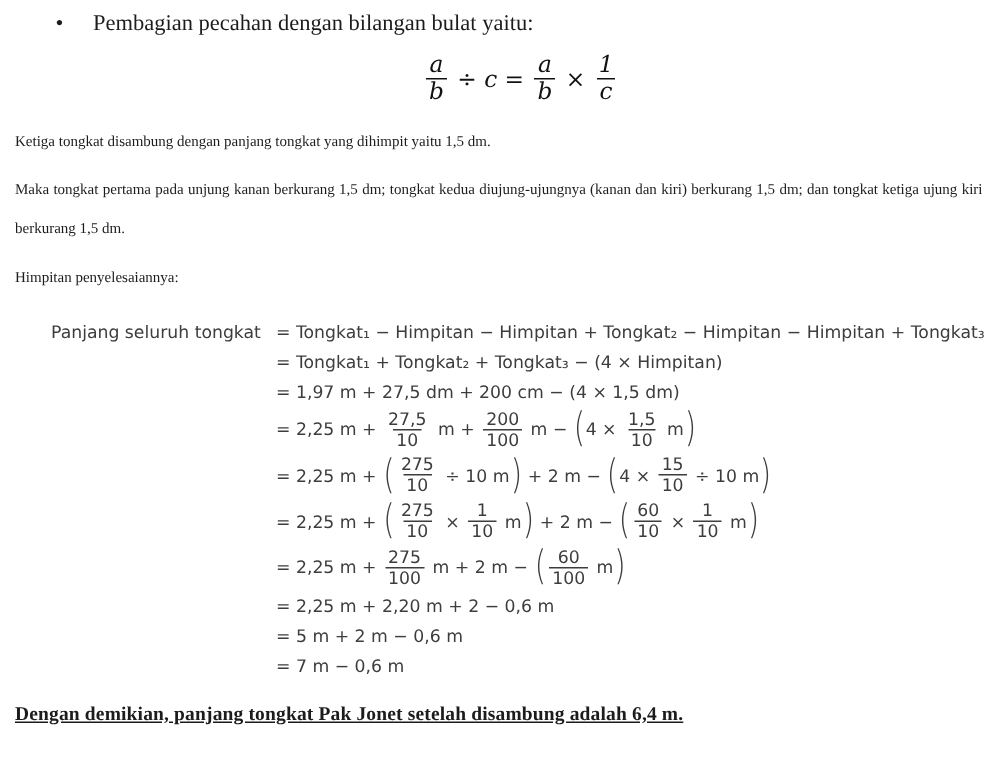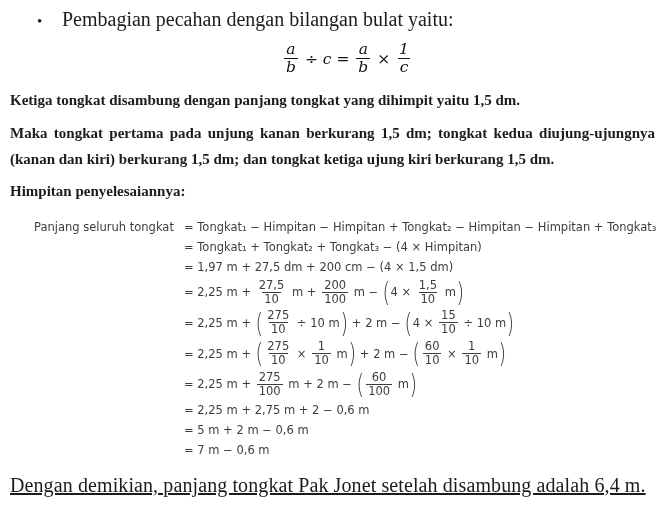--- a/index.html
+++ b/index.html
@@ -8,31 +8,31 @@
     font-family:"Liberation Serif", serif;
     color:#1c1c1c;
     overflow:hidden;
     position:relative;
   }
   .page{padding:6px 10px 0 10px;}
 
   
   .bullet-line{display:flex;align-items:baseline;margin-left:27px;margin-top:2px;}
   .bullet-marker{width:25px;font-size:15px;}
-  .bullet-text{font-size:20px;text-align:right;}
+  .bullet-text{font-size:15px;text-align:right;}
 
   
   .formula-row{text-align:center;margin:9px 0 10px 30px;}
   .formula{
     display:inline-flex;align-items:center;white-space:pre;
     font-family:"DejaVu Serif", serif;font-style:italic;font-size:15.5px;color:#111;
   }
 
   
-  .para{font-size:15px;line-height:25px;margin:2px 0 0 0;font-weight:bold;}
+  .para{font-size:10px;line-height:25px;margin:2px 0 0 0;}
   .para.justify{text-align:justify;line-height:26.5px;margin-top:7px;}
   .para.last{margin-top:6px;}
 
   
   .eq-block{
     margin:14px 0 0 8px;
     font-family:"DejaVu Sans", sans-serif;
     font-size:11.5px;color:#3d3d3d;
   }
   .eq-row{display:flex;align-items:center;margin:2px 16px;min-height:18px;}
@@ -43,21 +43,21 @@
   
   .fr{display:inline-flex;flex-direction:column;align-items:center;margin:1px 2px;line-height:1.12;}
   .fr .fn{padding:0 2px;}
   .fr .fd{padding:0 2px;border-top:1px solid currentColor;}
 
   
   .bp{font-size:27px;font-weight:300;line-height:0.9;transform:scaleX(.72);display:inline-block;margin:0 -1px;padding:0;}
 
   
   .conclusion{
-    font-size:20px;font-weight:normal;text-decoration:underline;
+    font-size:13px;font-weight:bold;text-decoration:underline;
     margin:15px 0 0 0;letter-spacing:.1px;
   }
 </style>
 </head>
 <body>
 
 <div class="page">
 
   <div class="bullet-line">
     <span class="bullet-marker">•</span>
@@ -98,21 +98,21 @@
       <div class="eq-row">
         <span class="eq-label"></span>
         <span class="eq-rhs"><span class="mt">= 2,25 m + </span><span class="bp">(</span><span class="fr"><span class="fn">275</span><span class="fd">10</span></span><span class="mt"> × </span><span class="fr"><span class="fn">1</span><span class="fd">10</span></span><span class="mt"> m</span><span class="bp">)</span><span class="mt"> + 2 m − </span><span class="bp">(</span><span class="fr"><span class="fn">60</span><span class="fd">10</span></span><span class="mt"> × </span><span class="fr"><span class="fn">1</span><span class="fd">10</span></span><span class="mt"> m</span><span class="bp">)</span></span>
       </div>
       <div class="eq-row">
         <span class="eq-label"></span>
         <span class="eq-rhs"><span class="mt">= 2,25 m + </span><span class="fr"><span class="fn">275</span><span class="fd">100</span></span><span class="mt"> m + 2 m − </span><span class="bp">(</span><span class="fr"><span class="fn">60</span><span class="fd">100</span></span><span class="mt"> m</span><span class="bp">)</span></span>
       </div>
       <div class="eq-row">
         <span class="eq-label"></span>
-        <span class="eq-rhs"><span class="mt">= 2,25 m + 2,75 m + 2 − 0,6 m</span></span>
+        <span class="eq-rhs"><span class="mt">= 2,25 m + 2,20 m + 2 − 0,6 m</span></span>
       </div>
       <div class="eq-row">
         <span class="eq-label"></span>
         <span class="eq-rhs"><span class="mt">= 5 m + 2 m − 0,6 m</span></span>
       </div>
       <div class="eq-row">
         <span class="eq-label"></span>
         <span class="eq-rhs"><span class="mt">= 7 m − 0,6 m</span></span>
       </div>
     </div>

